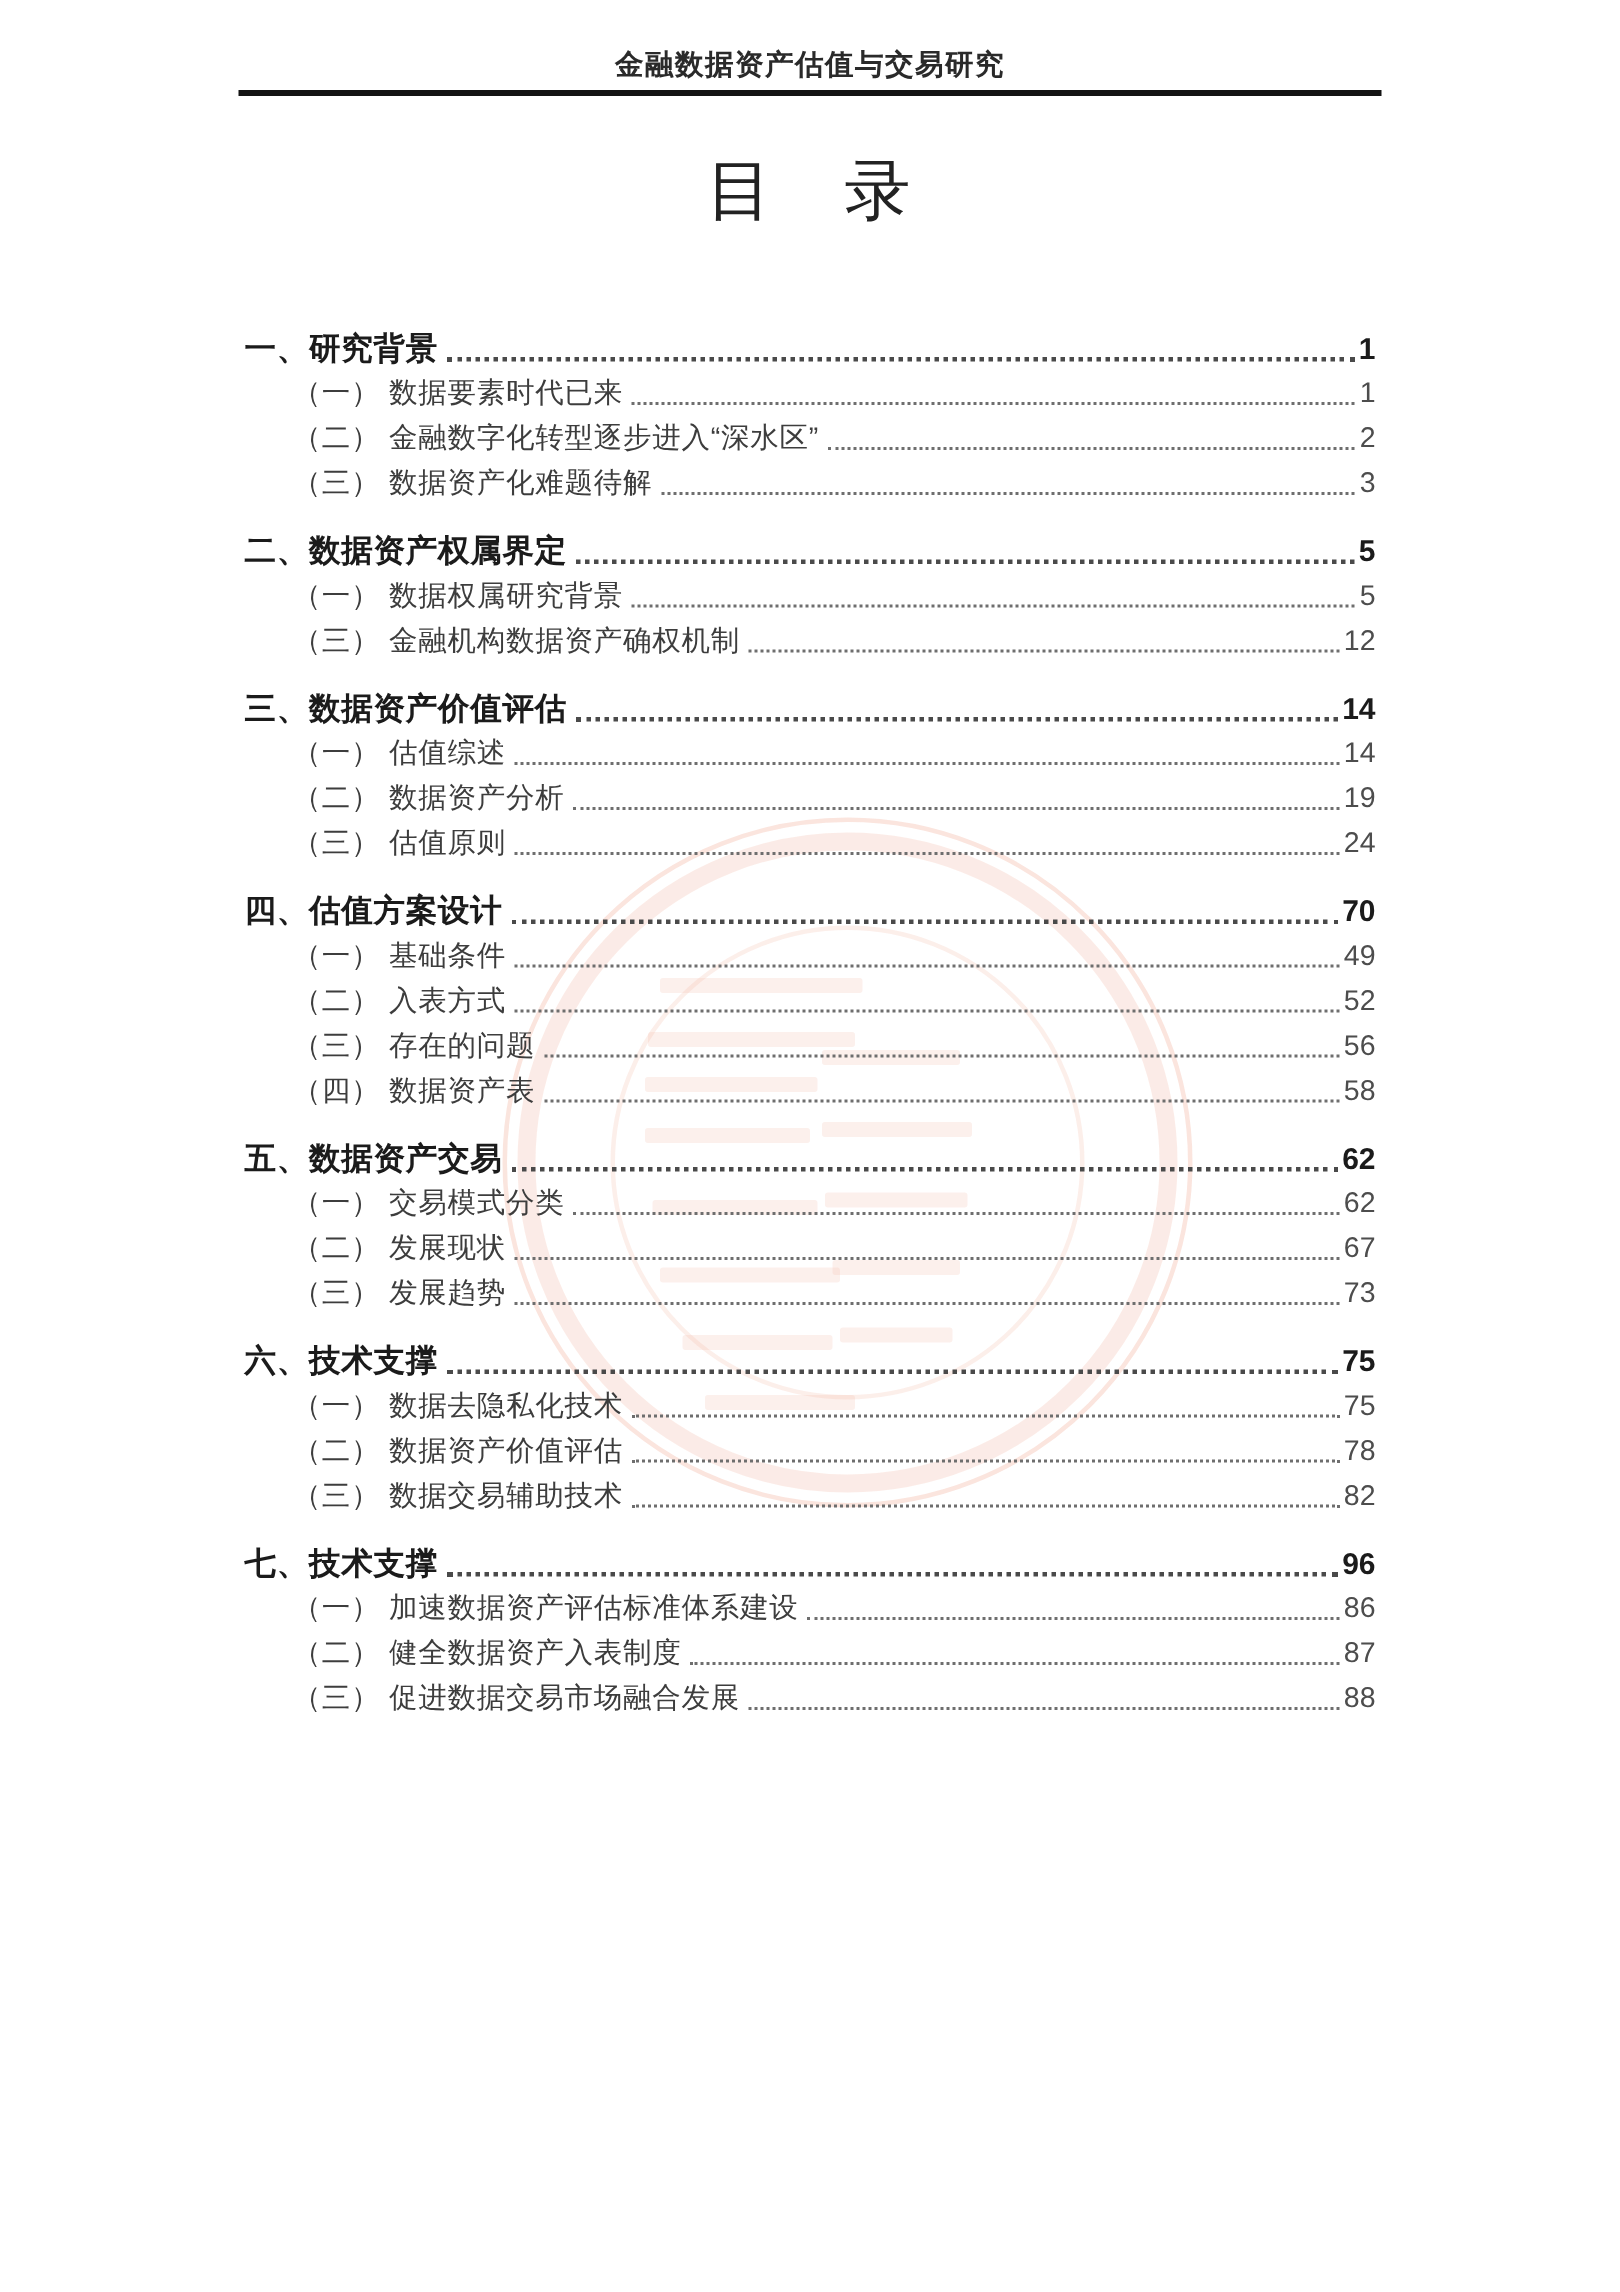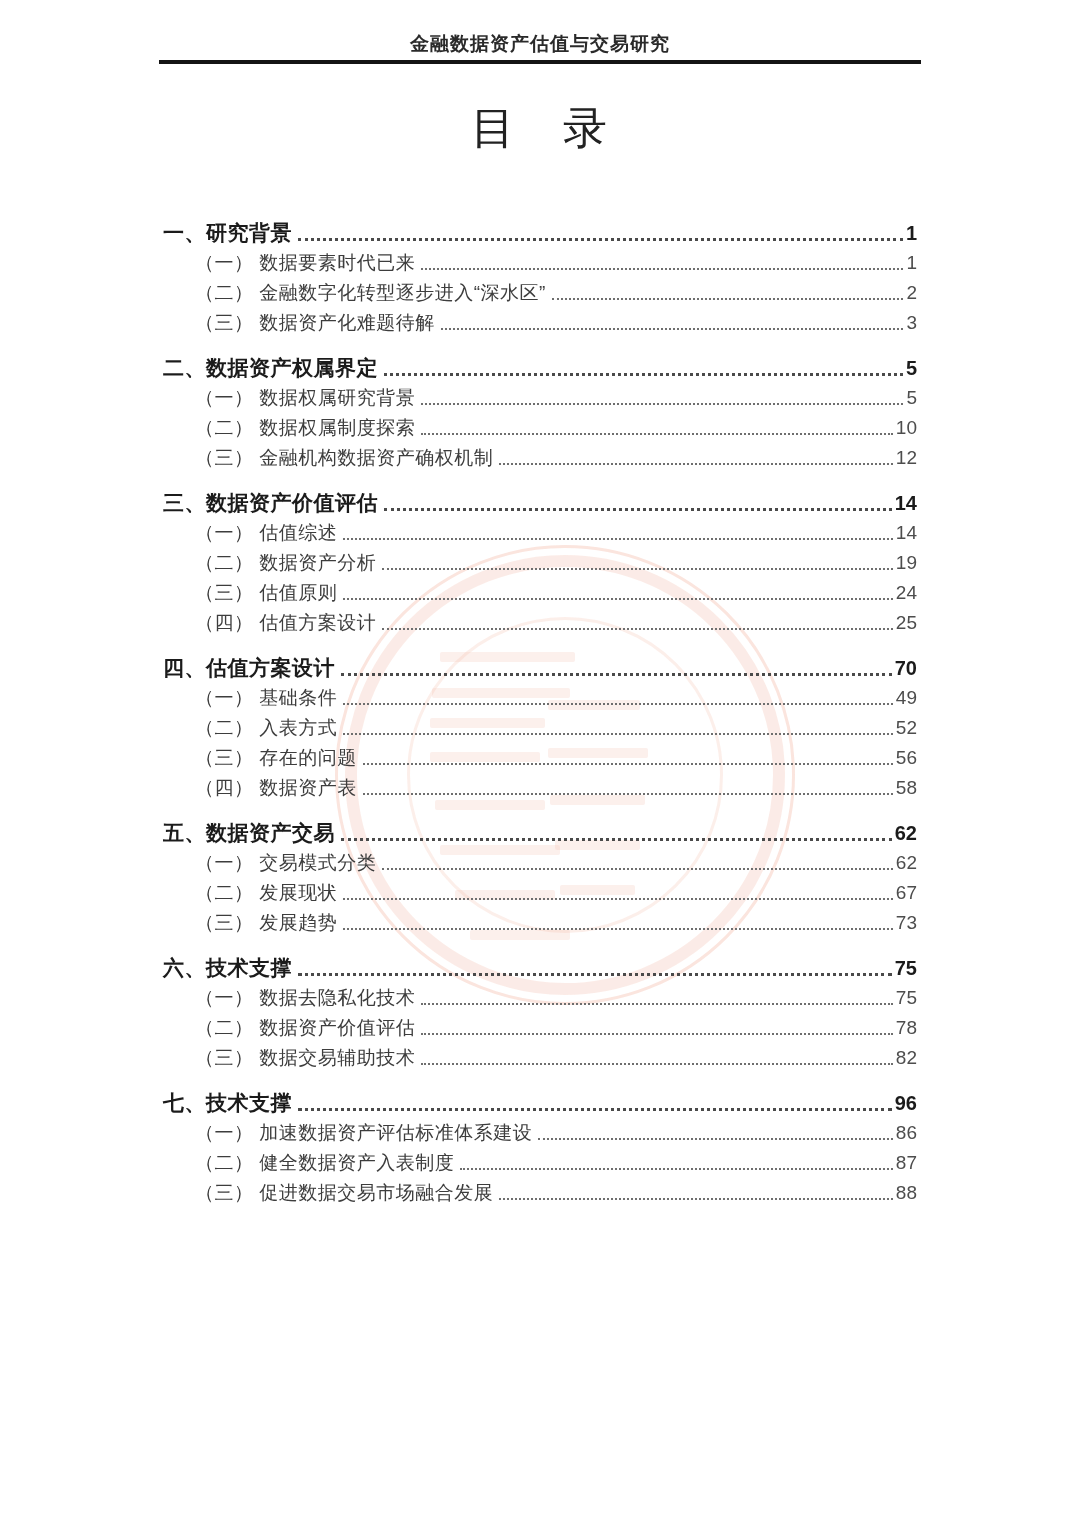--- a/index.html
+++ b/index.html
@@ -167,25 +167,20 @@
         <span class="toc-label">二、数据资产权属界定</span>
         <span class="leader"></span>
         <span class="toc-page">5</span>
       </div>
       <div class="toc-row sub">
         <span class="toc-label">（一） 数据权属研究背景</span>
         <span class="leader"></span>
         <span class="toc-page">5</span>
       </div>
       <div class="toc-row sub">
-        <span class="toc-label">（二） 数据权属制度探索</span>
-        <span class="leader"></span>
-        <span class="toc-page">10</span>
-      </div>
-      <div class="toc-row sub">
         <span class="toc-label">（三） 金融机构数据资产确权机制</span>
         <span class="leader"></span>
         <span class="toc-page">12</span>
       </div>
       <div class="toc-row chapter">
         <span class="toc-label">三、数据资产价值评估</span>
         <span class="leader"></span>
         <span class="toc-page">14</span>
       </div>
       <div class="toc-row sub">
@@ -196,25 +191,20 @@
       <div class="toc-row sub">
         <span class="toc-label">（二） 数据资产分析</span>
         <span class="leader"></span>
         <span class="toc-page">19</span>
       </div>
       <div class="toc-row sub">
         <span class="toc-label">（三） 估值原则</span>
         <span class="leader"></span>
         <span class="toc-page">24</span>
       </div>
-      <div class="toc-row sub">
-        <span class="toc-label">（四） 估值方案设计</span>
-        <span class="leader"></span>
-        <span class="toc-page">25</span>
-      </div>
       <div class="toc-row chapter">
         <span class="toc-label">四、估值方案设计</span>
         <span class="leader"></span>
         <span class="toc-page">70</span>
       </div>
       <div class="toc-row sub">
         <span class="toc-label">（一） 基础条件</span>
         <span class="leader"></span>
         <span class="toc-page">49</span>
       </div>

